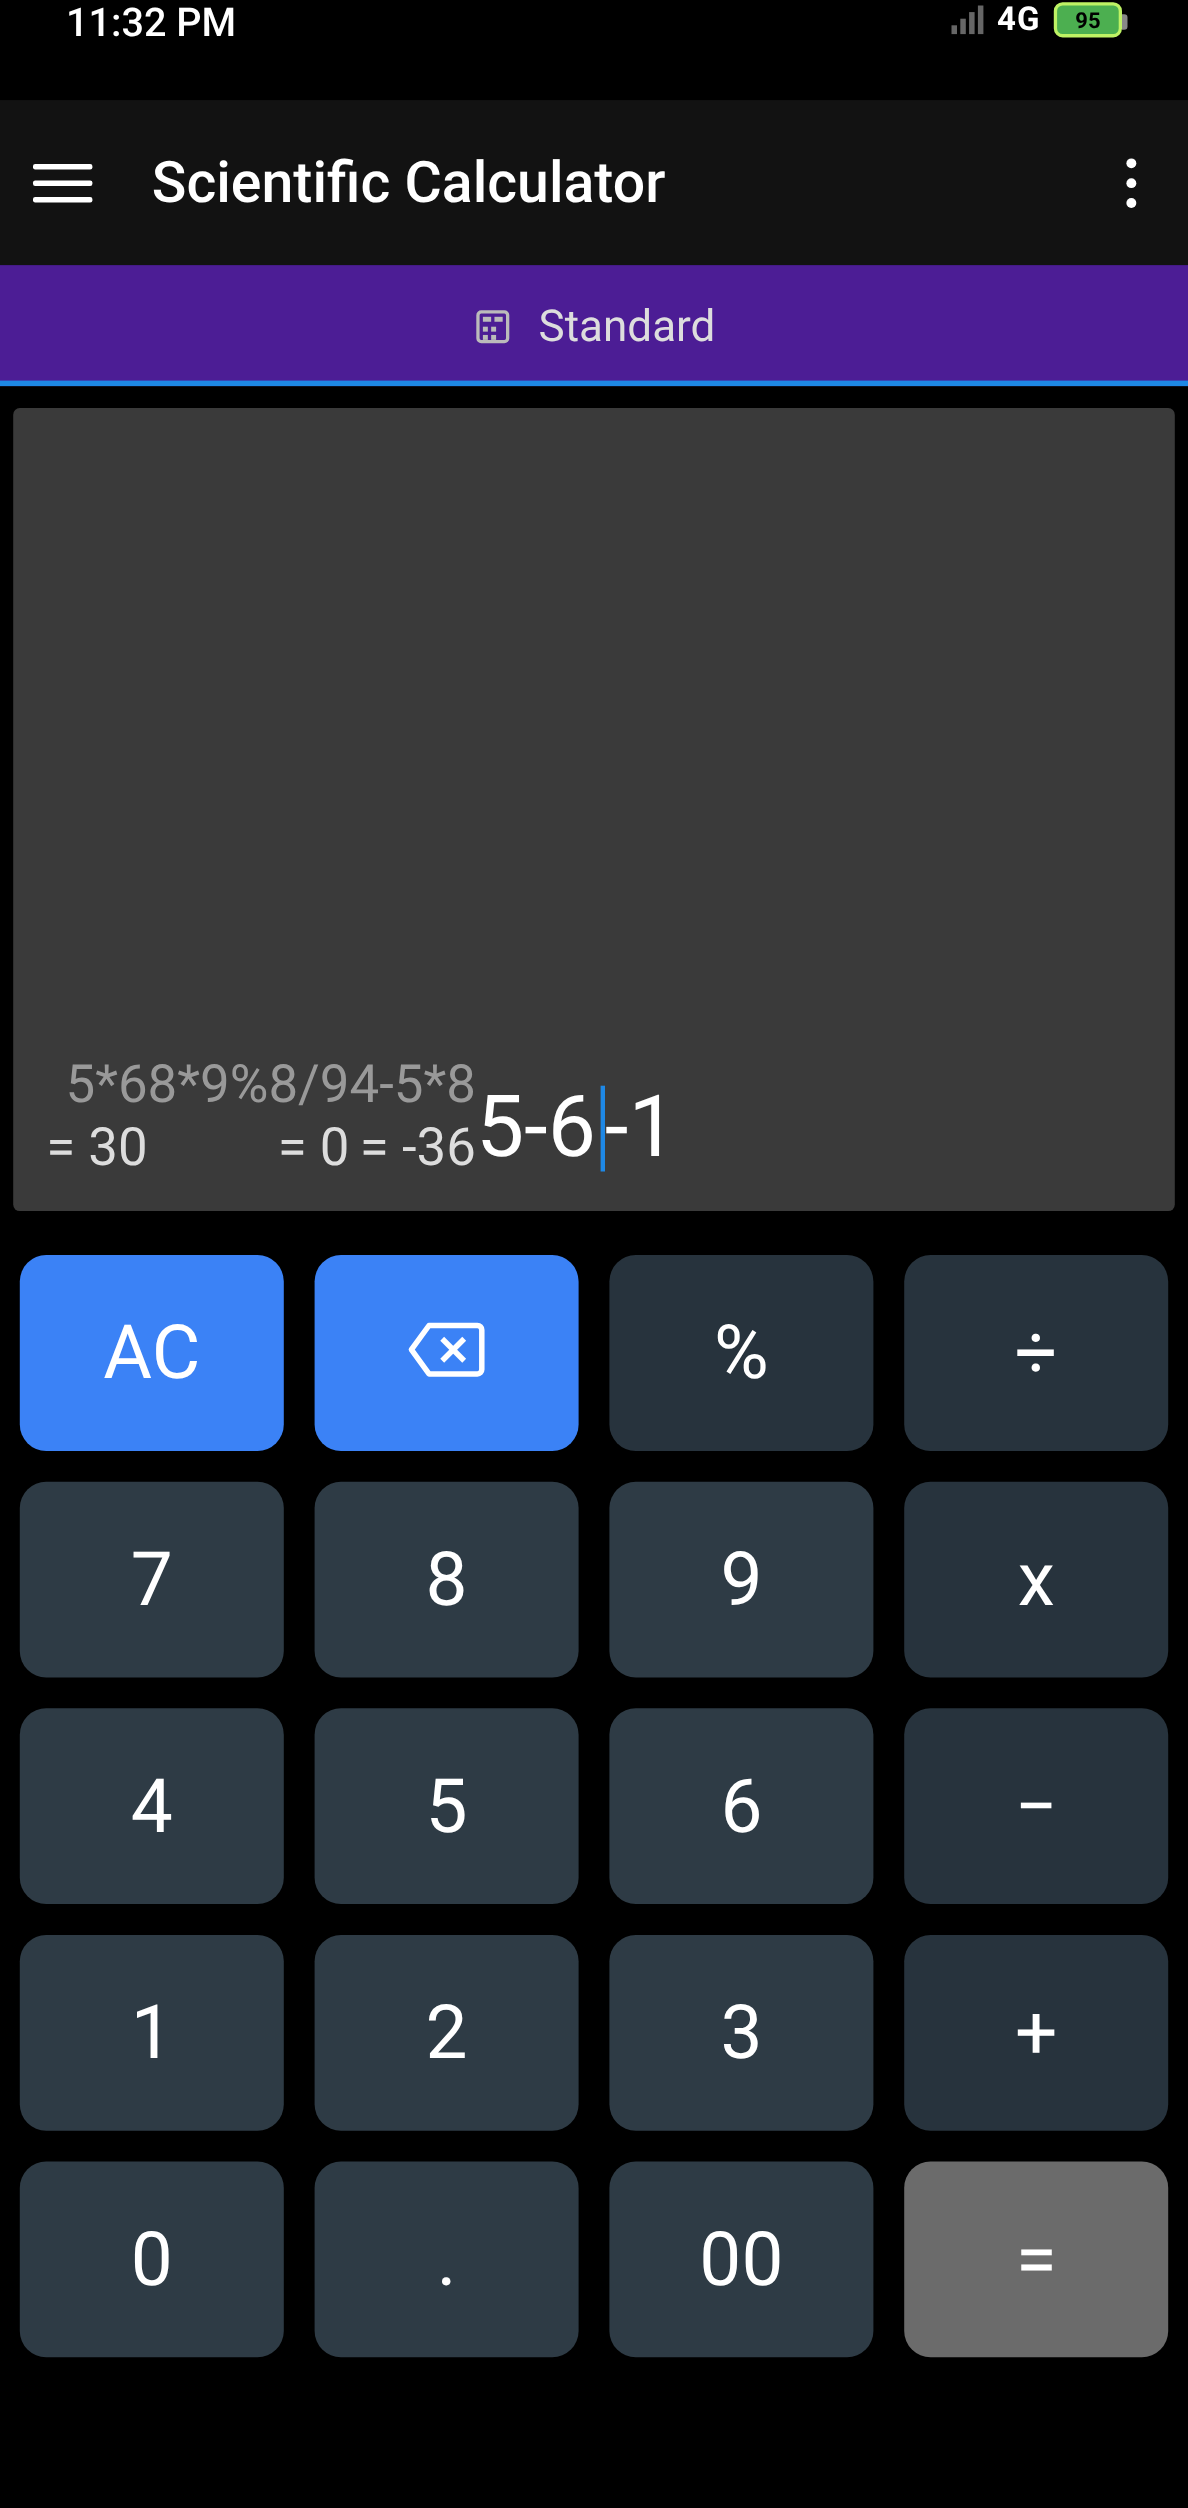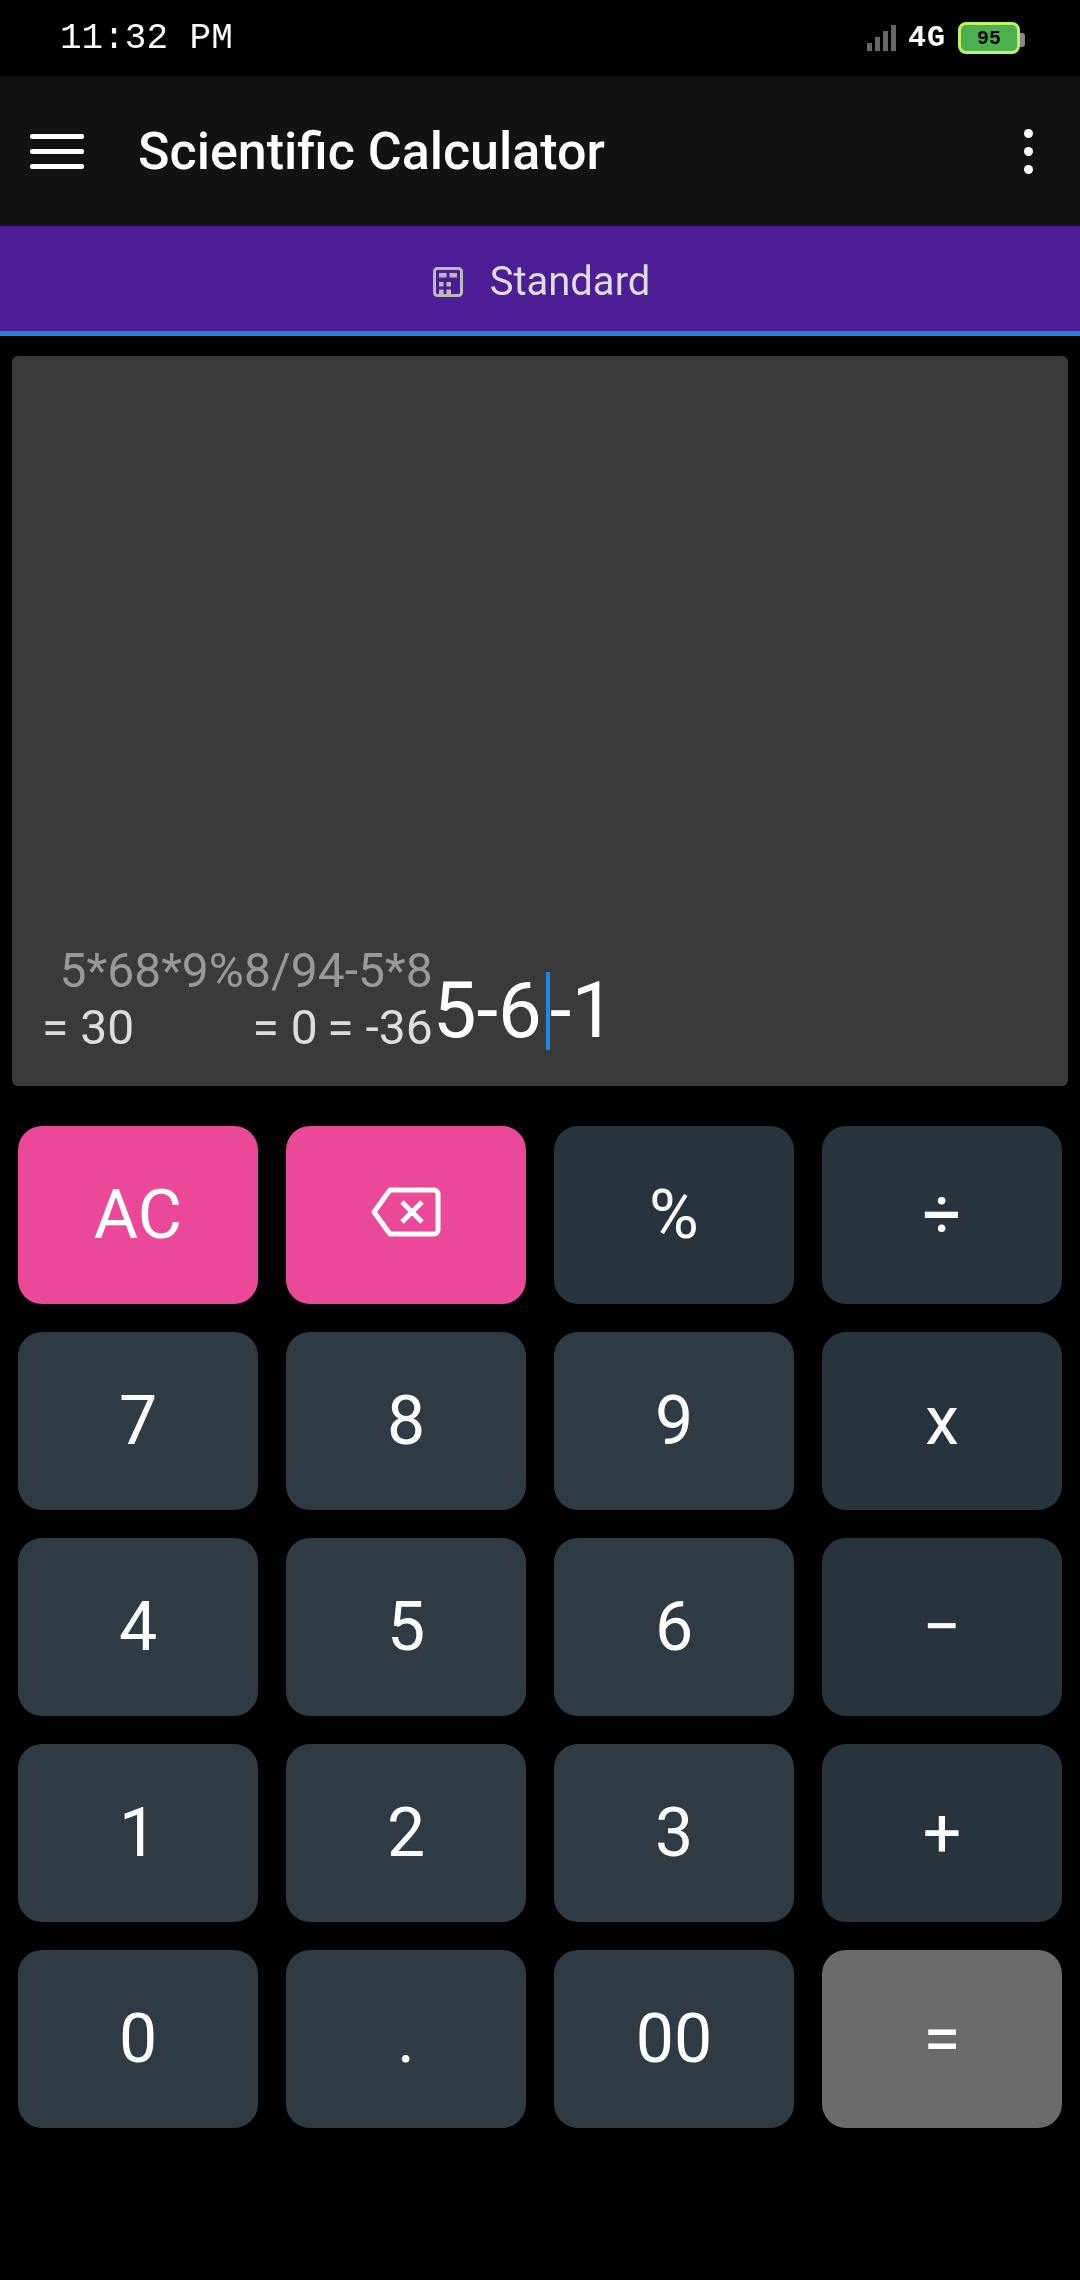--- a/index.html
+++ b/index.html
@@ -7,28 +7,27 @@
   width: 1080px;
   height: 2280px;
   background: #000;
   font-family: -apple-system, Roboto, sans-serif;
   color: #fff;
   overflow: hidden;
 }
 
 
 .status-bar {
-  height: 76px;
+  height: 91px;
   display: flex;
-  align-items: center;
+  align-items: flex-start;
   justify-content: space-between;
   padding: 0 60px 0 60px;
   font-size: 36px;
   font-weight: 500;
-  font-family: Liberation Mono, monospace;
 }
 .status-right { display: flex; align-items: center; gap: 12px; }
 .signal-icon { display: inline-flex; align-items: flex-end; gap: 3px; height: 26px; }
 .signal-icon span { width: 5px; background: #666; }
 .signal-icon span:nth-child(1){height:8px} .signal-icon span:nth-child(2){height:14px}
 .signal-icon span:nth-child(3){height:20px} .signal-icon span:nth-child(4){height:26px}
 .net { font-size: 30px; font-weight: 700; letter-spacing: 1px; }
 .battery {
   width: 62px; height: 32px; border: 3px solid #bef264; border-radius: 8px;
   position: relative; display: flex; align-items: center; justify-content: center;
@@ -86,21 +85,21 @@
 }
 .key {
   height: 178px;
   border-radius: 24px;
   display:flex; align-items:center; justify-content:center;
   font-size: 68px; font-weight: 400; color:#fff;
   background:#2e3b45;
 }
 .key.num { background:#2e3b45; }
 .key.op  { background:#27333d; }
-.key.red { background:#ec4899; }
+.key.red { background:#3b82f6; }
 .key.eq  { background:#6b6b6b; }
 
 
 .tab-icon svg { width:36px; height:36px; }
 </style>
 </head>
 <body>
 
 <div class="status-bar">
   <span>11:32 PM</span>

